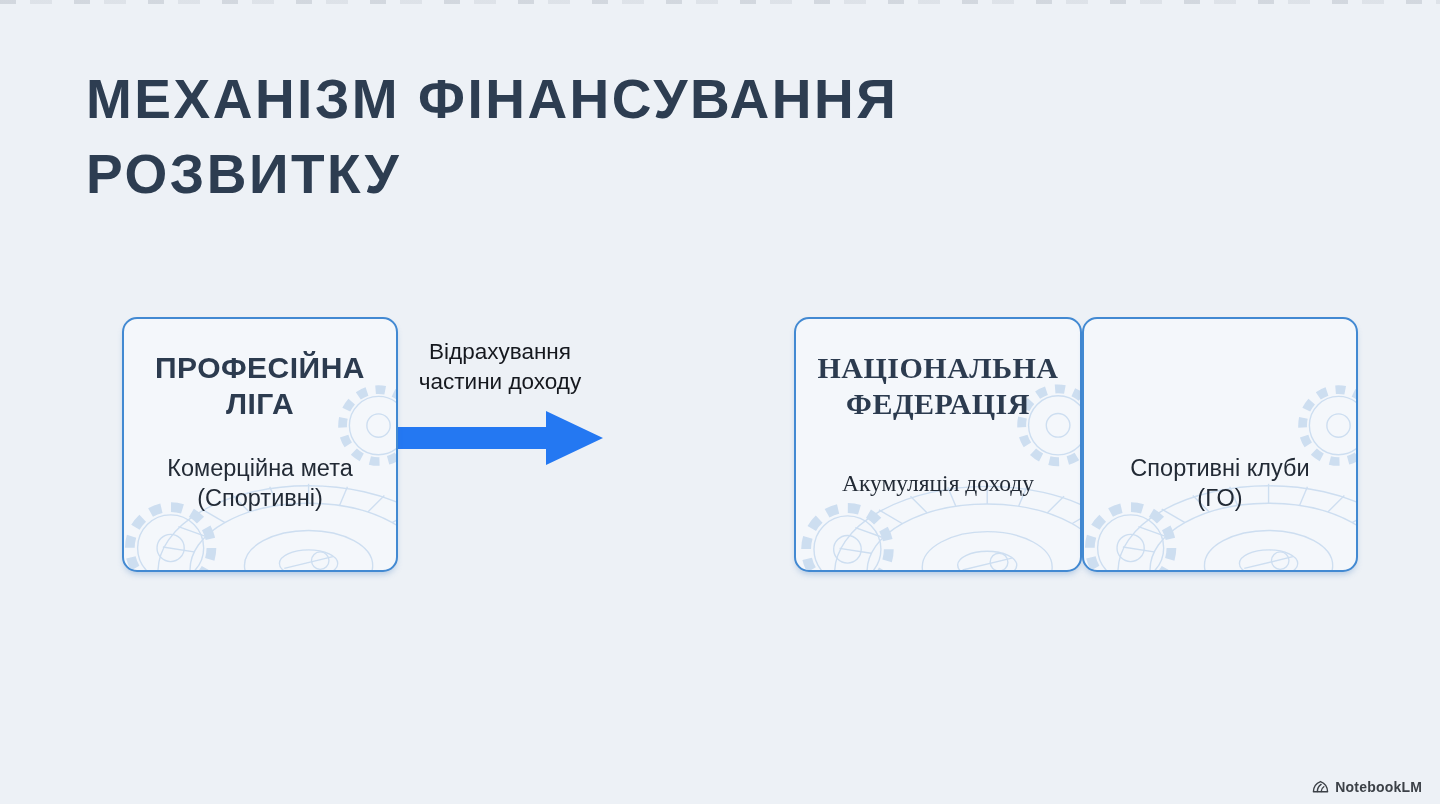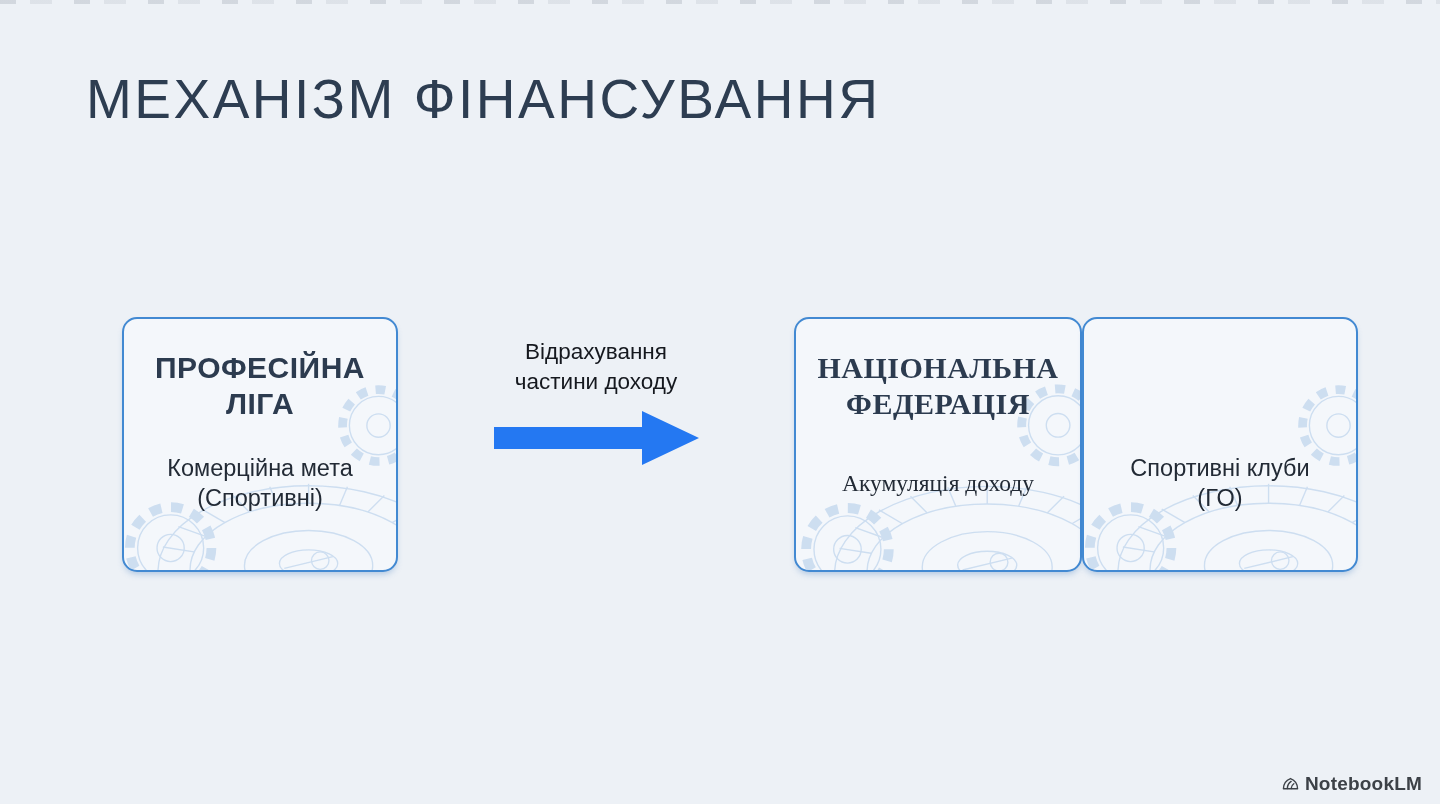--- a/index.html
+++ b/index.html
@@ -23,21 +23,21 @@
   }
   .top-artifact{
     position:absolute;top:0;left:0;width:100%;height:4px;
     background:repeating-linear-gradient(90deg,
       rgba(110,120,135,.38) 0 16px, rgba(110,120,135,0) 16px 30px,
       rgba(110,120,135,.22) 30px 52px, rgba(110,120,135,0) 52px 74px);
     opacity:.55;
   }
   .title{
     position:absolute;left:86px;top:62px;
-    font-size:55px;font-weight:normal;letter-spacing:2.5px;
+    font-size:55px;font-weight:bold;letter-spacing:2.5px;
     line-height:75px;color:var(--title_color);
     text-transform:uppercase;
   }
   .flow{
     position:absolute;left:80px;top:317px;width:1278px;height:255px;
     display:flex;align-items:stretch;padding-left:42px;
   }
   .box{
     position:relative;height:255px;flex:none;
     background:var(--box_bg);
@@ -57,43 +57,43 @@
   }
   .box-sub{
     position:absolute;top:120px;left:14px;right:14px;height:88px;
     display:flex;align-items:center;justify-content:center;text-align:center;
   }
   .box-sub span{
     display:inline-block;max-width:220px;
     font-size:23.5px;line-height:30px;color:var(--body_color);
   }
   .arrow-col{
-    flex:1;display:flex;flex-direction:column;align-items:center;
+    flex:1;display:flex;flex-direction:column;align-items:flex-start;
   }
   .arrow-label{
     height:80px;display:flex;align-items:flex-end;justify-content:center;
     text-align:center;max-width:204px;
     font-size:22.5px;line-height:30px;color:var(--label_color);
   }
   .arrow{display:block;margin-top:13px;width:205px;height:56px;flex:none;}
   .arrow path{fill:var(--arrow_blue);}
   .footer{
     position:absolute;right:18px;bottom:9px;
     display:flex;align-items:center;gap:6px;
     color:var(--footer_color);
   }
-  .footer .brand{font-size:19px;font-weight:600;letter-spacing:.2px;}
+  .footer .brand{font-size:14px;font-weight:600;letter-spacing:.2px;}
   .footer svg{display:block;}
 </style>
 </head>
 <body>
 
 <div class="top-artifact"></div>
 
-<h1 class="title"><span>МЕХАНІЗМ ФІНАНСУВАННЯ</span><br></h1>
+<h1 class="title"><span>МЕХАНІЗМ ФІНАНСУВАННЯ</span><br><span>РОЗВИТКУ</span></h1>
 
 <svg width="0" height="0" style="position:absolute">
   <defs>
     <g id="deco-art" fill="none" stroke="#b3cdea" stroke-width="1.4">
 
       <ellipse cx="190" cy="258" rx="155" ry="88"></ellipse>
       <ellipse cx="190" cy="256" rx="122" ry="68"></ellipse>
       <ellipse cx="190" cy="252" rx="66" ry="36"></ellipse>
       <ellipse cx="190" cy="250" rx="30" ry="14"></ellipse>
       <circle cx="202" cy="247" r="9"></circle>

